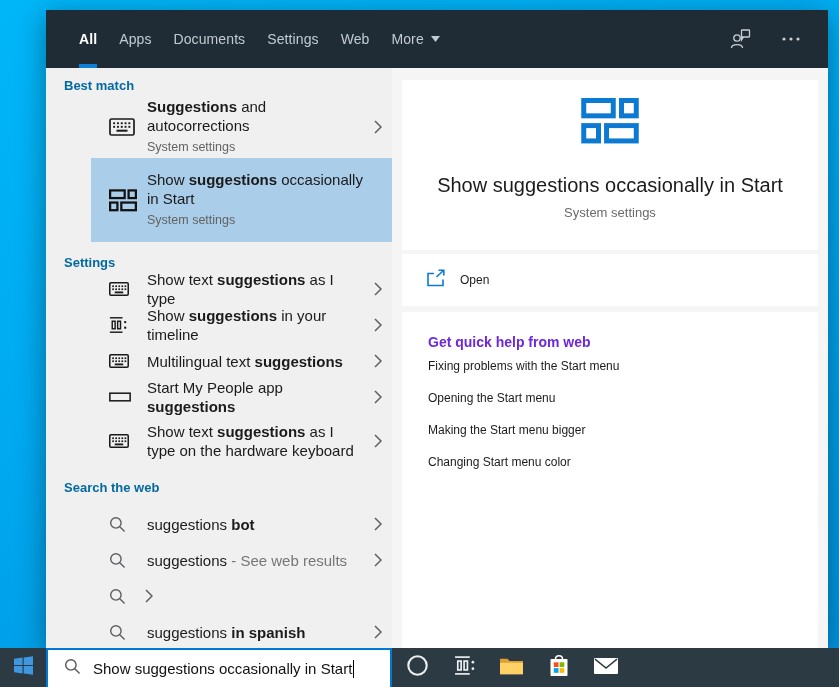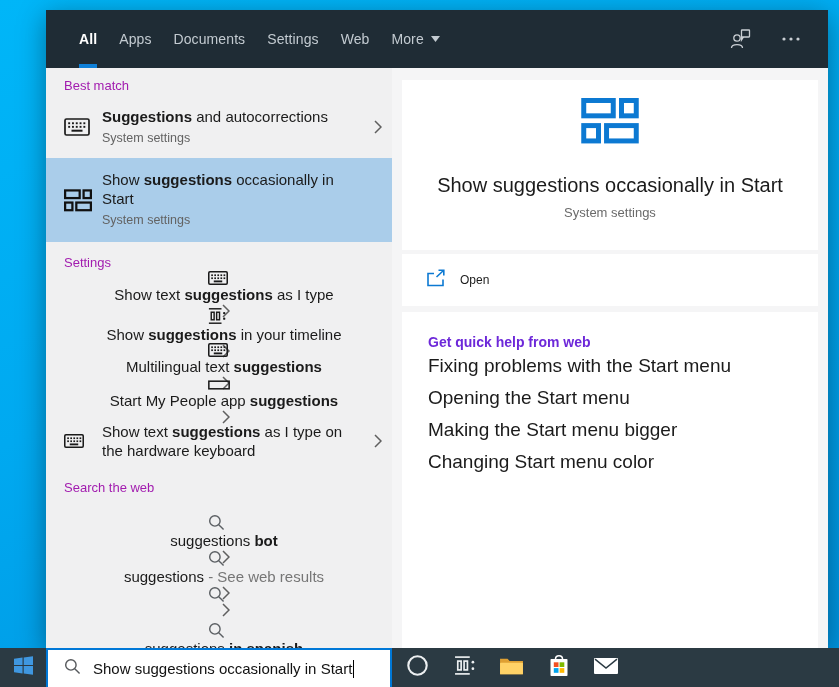--- a/index.html
+++ b/index.html
@@ -28,51 +28,51 @@
     content:""; position:absolute; left:11px; right:11px; bottom:0;
     height:4px; background:#0f80d8;
   }
   .tab .more-arrow { margin-left:7px; display:inline-flex; }
   .hdr-icons { position:absolute; right:24px; top:0; height:100%; display:flex; align-items:center; gap:24px; }
   .hdr-icon { display:flex; align-items:center; justify-content:center; width:26px; height:26px; }
 
   
   .sr-body { flex:1; display:flex; background:#f5f5f6; min-height:0; }
   .list-pane { width:346px; flex:0 0 auto; background:#f0f0f1; overflow:hidden; }
-  .section-header { font-size:13px; font-weight:normal; color:#a21caf; padding:0 12px 0 18px; line-height:16px; }
+  .section-header { font-size:13px; font-weight:bold; color:#0369a1; padding:0 12px 0 18px; line-height:16px; }
   .sh-best { margin-top:10px; }
   .sh-settings { margin-top:13px; }
-  .sh-web { margin-top:13px; margin-bottom:18px; }
-
-  .row { display:flex; align-items:center; padding:0 10px 0 18px; cursor:default; }
+  .sh-web { margin-top:13px; margin-bottom:10px; }
+
+  .row { display:flex; align-items:center; padding:0 10px 0 18px; cursor:default;margin-left:45px; }
   .row .ic { width:30px; flex:0 0 auto; display:flex; align-items:center; }
   .row .txt { flex:1; font-size:15px; color:#1b1b1b; line-height:19px; padding-left:8px; padding-right:6px; }
   .row .chev { width:14px; flex:0 0 auto; display:flex; justify-content:flex-end; }
   .row.big { align-items:center; }
   .row.h62 { height:62px; margin-top:2px; }
   .row.h84 { height:84px; background:#aacdea; }
-  .row.h36 { height:36px;flex-direction:column; }
+  .row.h36 { height:36px; }
   .row.h52 { height:52px; }
   .sub { display:block; font-size:12.5px; color:#636363; margin-top:3px; }
   .b { font-weight:bold; }
   .gray { color:#767676; }
   .title2 { max-width:252px; display:block; }
 
   
   .preview-pane { flex:1; display:flex; flex-direction:column; padding:12px 10px 0 10px; min-width:0; }
   .card { background:#ffffff; }
   .card1 { height:170px; display:flex; flex-direction:column; align-items:center; flex:0 0 auto; }
   .card1 .bigicon { margin-top:18px; }
   .pv-title { font-size:20px; color:#1b1b1b; margin-top:26px; text-align:center; }
   .pv-sub { font-size:13px; color:#6a6a6a; margin-top:8px; text-align:center; }
   .card2 { margin-top:4px; height:52px; flex:0 0 auto; display:flex; align-items:center; padding-left:24px; }
   .card2 .open-label { font-size:12px; color:#1b1b1b; margin-left:14px; }
   .card3 { margin-top:6px; flex:1; padding:22px 20px 0 26px; }
   .help-header { font-size:14px; font-weight:bold; color:#6d28d9; }
-  .help-link { font-size:19px; color:#1b1b1b; line-height:32px; cursor:default; }
+  .help-link { font-size:12px; color:#1b1b1b; line-height:32px; cursor:default; }
   .help-link:first-of-type { margin-top:10px; }
 
   
   .taskbar {
     position:absolute; left:0; bottom:0; width:839px; height:39px;
     background:#2b3a43; display:flex; align-items:stretch;
   }
   .start-btn { width:46px; display:flex; align-items:center; justify-content:center; }
   .tb-search {
     width:346px; background:#ffffff; border:2px solid #0078d7; border-bottom:none;

